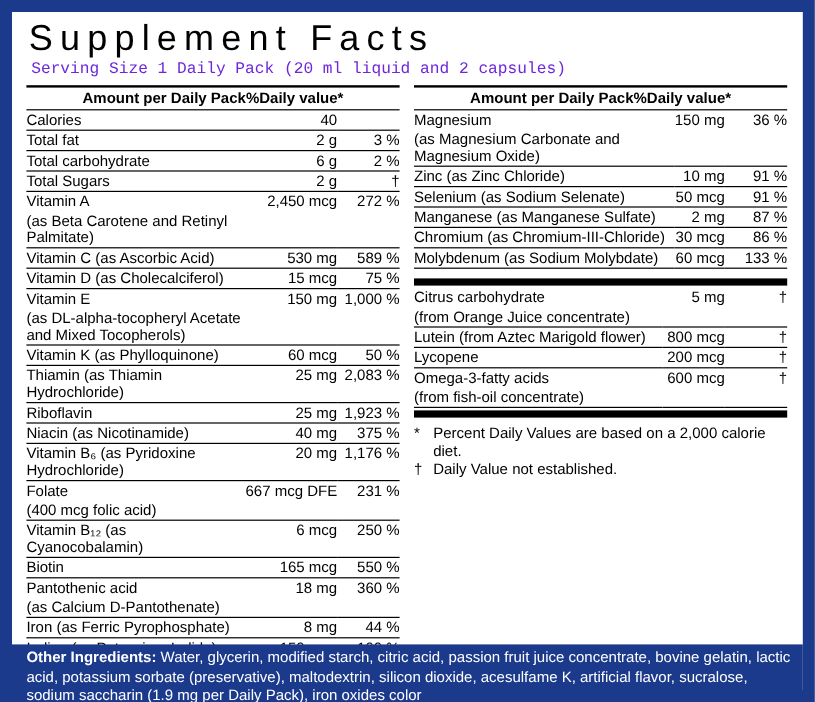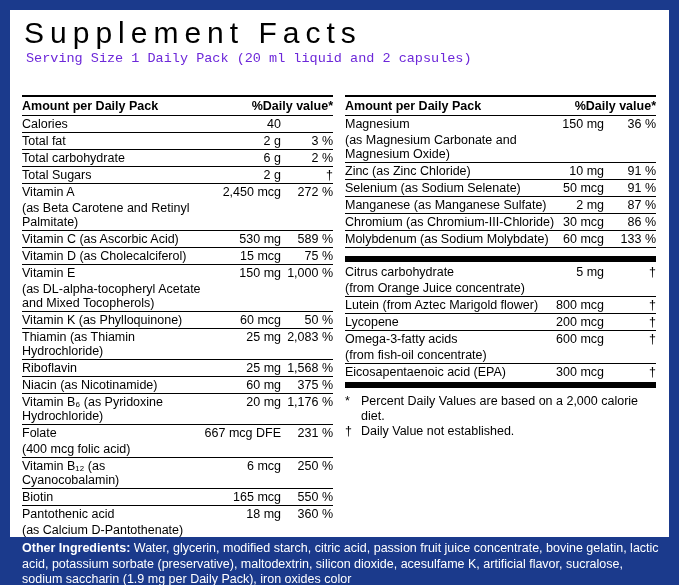--- a/index.html
+++ b/index.html
@@ -56,23 +56,22 @@
   }
   .col.left { padding-right: 6px; }
   .col.right { padding-left: 6px; }
   .hdr {
     border-top: 2px solid #000;
     border-bottom: 1px solid #000;
     font-size: 12.5px;
     font-weight: bold;
     padding: 2px 0 2px 0;
     display: flex;
-    justify-content: space-between;
+    justify-content: center;
     line-height: 14px;
-    margin-top: 24px;
   }
   table.nut {
     width: 100%;
     border-collapse: collapse;
     font-size: 12.5px;
     line-height: 14px;
   }
   table.nut td {
     padding: 1px 0 1px 0;
     vertical-align: top;
@@ -196,25 +195,25 @@
                 <td class="dv">50 %</td>
               </tr>
               <tr>
                 <td class="name">Thiamin (as Thiamin Hydrochloride)</td>
                 <td class="amt">25 mg</td>
                 <td class="dv">2,083 %</td>
               </tr>
               <tr>
                 <td class="name">Riboflavin</td>
                 <td class="amt">25 mg</td>
-                <td class="dv">1,568 %</td>
+                <td class="dv">1,923 %</td>
               </tr>
               <tr>
                 <td class="name">Niacin (as Nicotinamide)</td>
-                <td class="amt">60 mg</td>
+                <td class="amt">40 mg</td>
                 <td class="dv">375 %</td>
               </tr>
               <tr>
                 <td class="name">Vitamin B₆ (as Pyridoxine Hydrochloride)</td>
                 <td class="amt">20 mg</td>
                 <td class="dv">1,176 %</td>
               </tr>
               <tr class="noline">
                 <td class="name">Folate</td>
                 <td class="amt">667 mcg DFE</td>
@@ -332,25 +331,20 @@
               </tr>
               <tr class="noline">
                 <td class="name">Omega-3-fatty acids</td>
                 <td class="amt">600 mcg</td>
                 <td class="dv">†</td>
               </tr>
               <tr>
                 <td class="name">(from fish-oil concentrate)</td>
                 <td class="amt"></td>
                 <td class="dv"></td>
-              </tr>
-              <tr class="noline">
-                <td class="name indent2">Eicosapentaenoic acid (EPA)</td>
-                <td class="amt">300 mcg</td>
-                <td class="dv">†</td>
               </tr>
             </tbody>
         </table>
 
         <div class="thickline" style="margin-top:2px"></div>
 
         <div class="footnotes">
           <div class="footnote-row">
             <span class="footnote-sym">*</span>
             <span>Percent Daily Values are based on a 2,000 calorie diet.</span>

